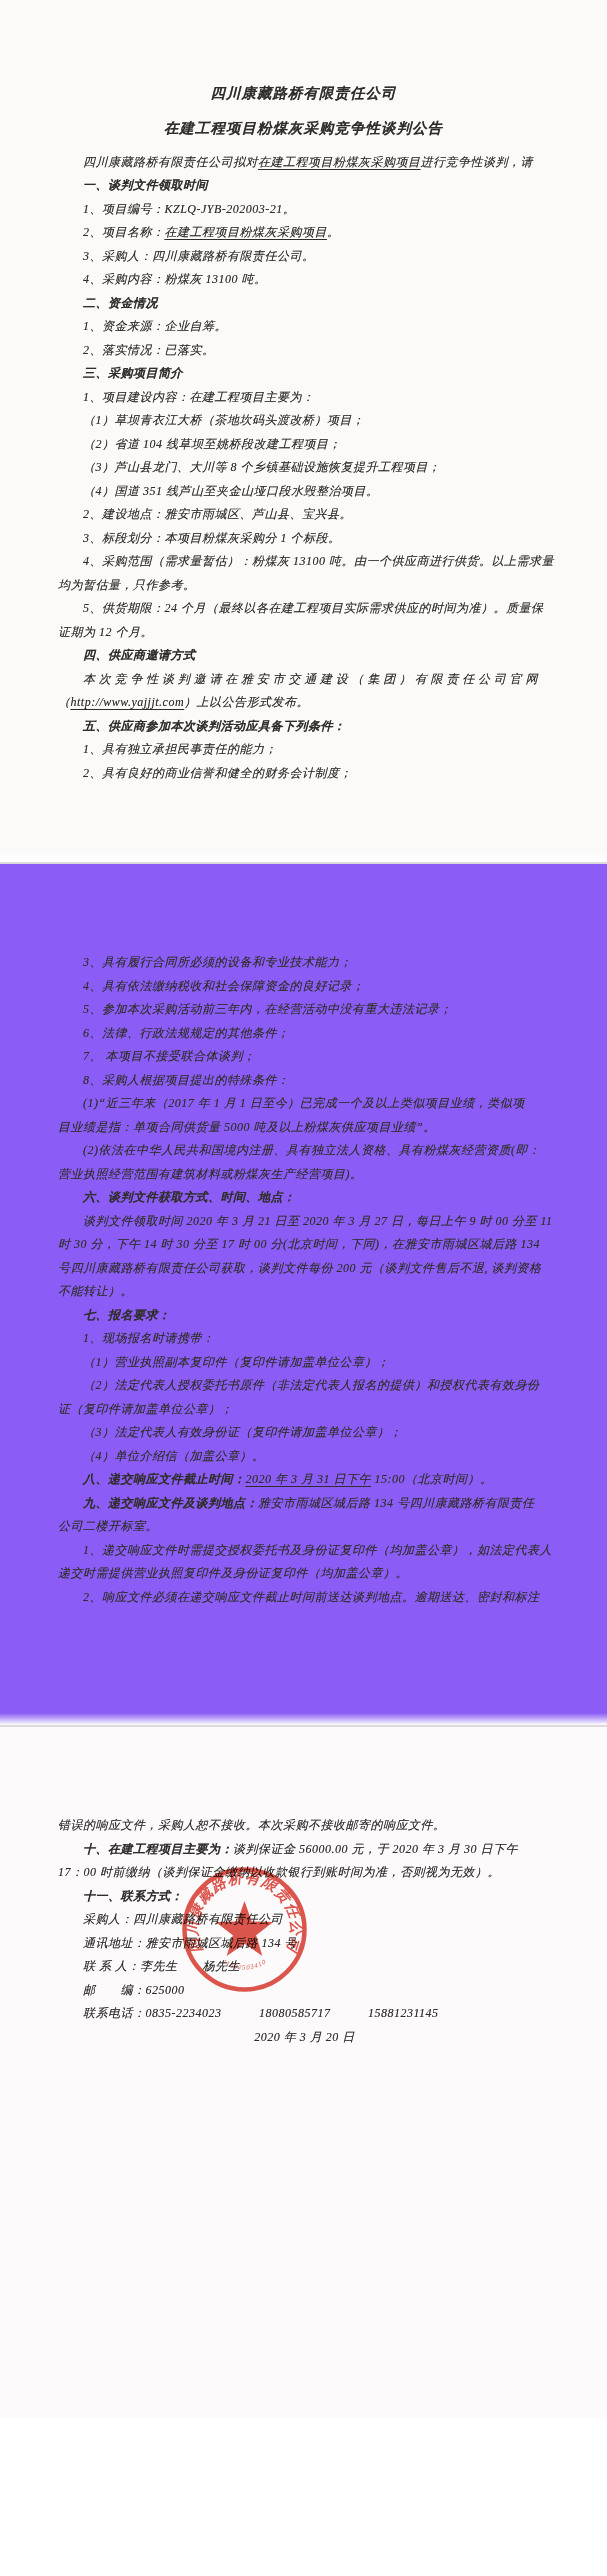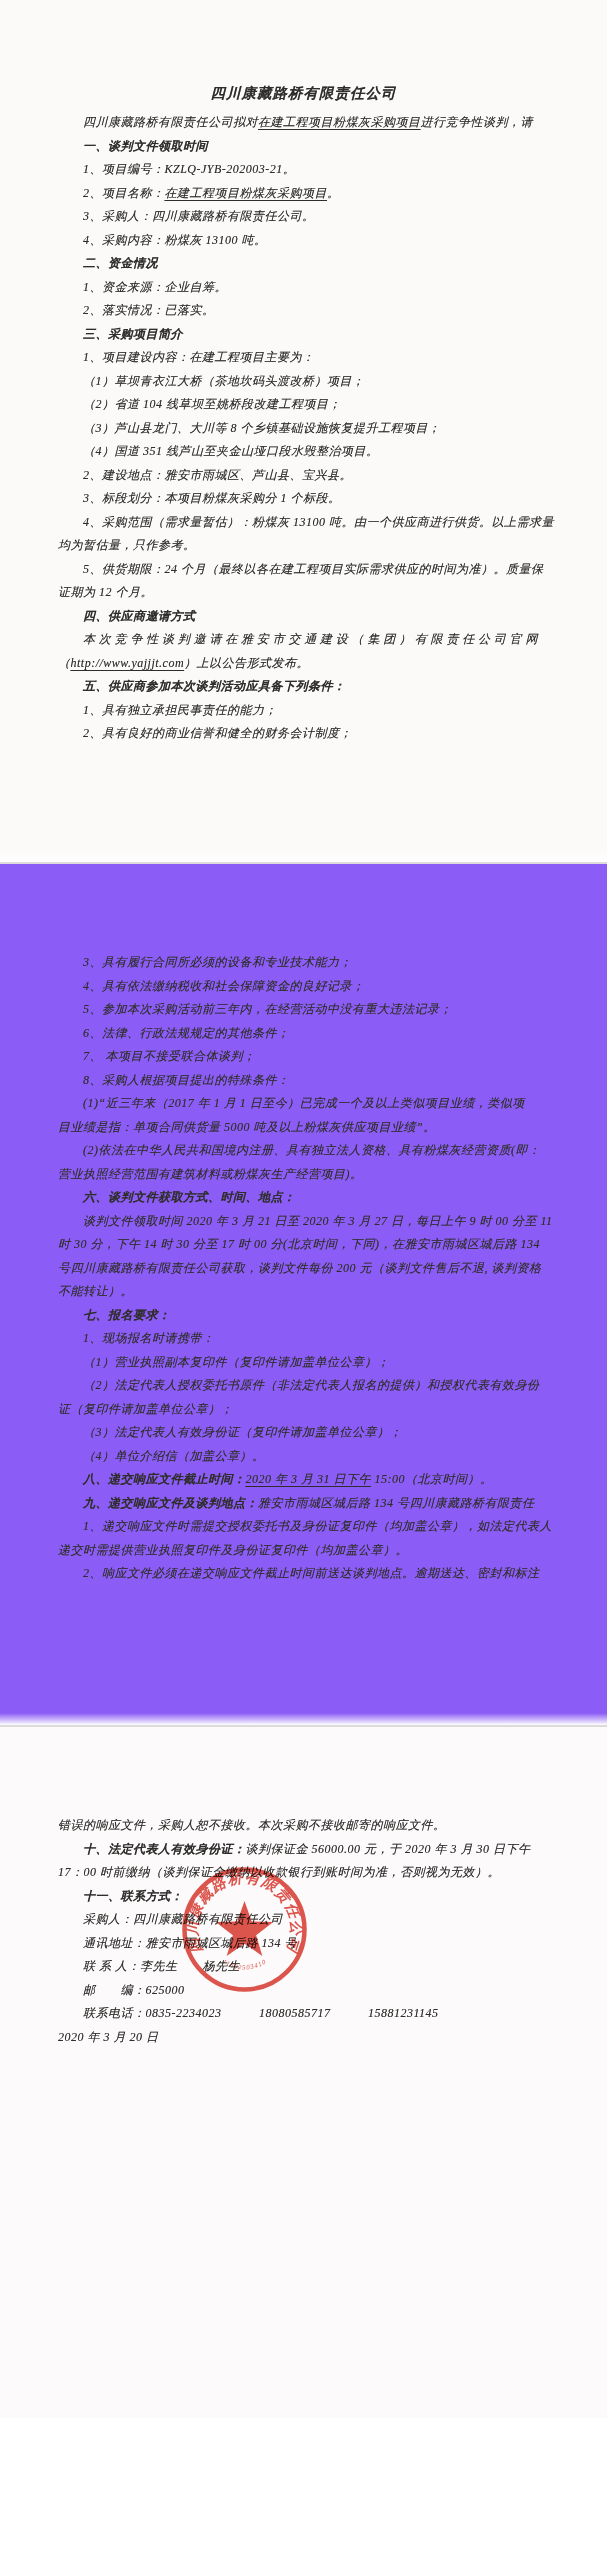--- a/index.html
+++ b/index.html
@@ -17,35 +17,36 @@
   .page1 .content{padding:76px 58px 0 58px;}
   .page2 .content{padding:89px 58px 0 58px;}
   .page3 .content{padding:89px 56px 0 58px;}
   .line{font-size:12px;line-height:23.5px;letter-spacing:0.5px;white-space:nowrap;
     text-shadow:0 0 0.5px rgba(70,65,60,0.55);}
   .line.title{text-align:center;font-size:14.4px;font-weight:bold;line-height:35px;letter-spacing:1.1px;}
   .line.title:last-of-type{margin-bottom:0;}
   .t2{margin-bottom:4.6px;}
   .ind{text-indent:25px;}
   .spread{letter-spacing:3.8px;}
-  .right{text-align:left;}
+  .right{text-align:center;}
   .gap{}
   .b{font-weight:bold;}
   .u{text-decoration:underline;text-underline-offset:3px;}
   .seal{position:absolute;left:180px;top:140px;width:129px;height:129px;
     opacity:0.85;mix-blend-mode:multiply;pointer-events:none;}
 </style>
 </head>
 <body>
 
 <div class="sheet">
 
   <div class="page page1">
     <div class="content">
         <div class="line title"><span class="b">四川康藏路桥有限责任公司</span></div>
+        <div class="line title t2"><span class="b">在建工程项目粉煤灰采购竞争性谈判公告</span></div>
         <div class="line ind"><span>四川康藏路桥有限责任公司拟对</span><span class="u">在建工程项目粉煤灰采购项目</span><span>进行竞争性谈判，请</span></div>
         <div class="line ind"><span class="b">一、谈判文件领取时间</span></div>
         <div class="line ind"><span>1、项目编号：KZLQ-JYB-202003-21。</span></div>
         <div class="line ind"><span>2、项目名称：</span><span class="u">在建工程项目粉煤灰采购项目</span><span>。</span></div>
         <div class="line ind"><span>3、采购人：四川康藏路桥有限责任公司。</span></div>
         <div class="line ind"><span>4、采购内容：粉煤灰 13100 吨。</span></div>
         <div class="line ind"><span class="b">二、资金情况</span></div>
         <div class="line ind"><span>1、资金来源：企业自筹。</span></div>
         <div class="line ind"><span>2、落实情况：已落实。</span></div>
         <div class="line ind"><span class="b">三、采购项目简介</span></div>
@@ -88,30 +89,31 @@
         <div class="line"><span>不能转让）。</span></div>
         <div class="line ind"><span class="b">七、报名要求：</span></div>
         <div class="line ind"><span>1、现场报名时请携带：</span></div>
         <div class="line ind"><span>（1）营业执照副本复印件（复印件请加盖单位公章）；</span></div>
         <div class="line ind"><span>（2）法定代表人授权委托书原件（非法定代表人报名的提供）和授权代表有效身份</span></div>
         <div class="line"><span>证（复印件请加盖单位公章）；</span></div>
         <div class="line ind"><span>（3）法定代表人有效身份证（复印件请加盖单位公章）；</span></div>
         <div class="line ind"><span>（4）单位介绍信（加盖公章）。</span></div>
         <div class="line ind"><span class="b">八、递交响应文件截止时间：</span><span class="u">2020 年 3 月 31 日下午</span><span> 15:00（北京时间）。</span></div>
         <div class="line ind"><span class="b">九、递交响应文件及谈判地点：</span><span>雅安市雨城区城后路 134 号四川康藏路桥有限责任</span></div>
+        <div class="line"><span>公司二楼开标室。</span></div>
         <div class="line ind"><span>1、递交响应文件时需提交授权委托书及身份证复印件（均加盖公章），如法定代表人</span></div>
         <div class="line"><span>递交时需提供营业执照复印件及身份证复印件（均加盖公章）。</span></div>
         <div class="line ind"><span>2、响应文件必须在递交响应文件截止时间前送达谈判地点。逾期送达、密封和标注</span></div>
       </div>
   </div>
 
   <div class="page page3">
     <div class="content">
         <div class="line"><span>错误的响应文件，采购人恕不接收。本次采购不接收邮寄的响应文件。</span></div>
-        <div class="line ind"><span class="b">十、法定代表人有效身份证：</span><span>谈判保证金 56000.00 元，于 2020 年 3 月 30 日下午</span></div>
+        <div class="line ind"><span class="b">十、在建工程项目主要为：</span><span>谈判保证金 56000.00 元，于 2020 年 3 月 30 日下午</span></div>
         <div class="line"><span>17：00 时前缴纳（谈判保证金缴纳以收款银行到账时间为准，否则视为无效）。</span></div>
         <div class="line ind gap"><span class="b">十一、联系方式：</span></div>
         <div class="line ind"><span>采购人：四川康藏路桥有限责任公司</span></div>
         <div class="line ind"><span>通讯地址：雅安市雨城区城后路 134 号</span></div>
         <div class="line ind"><span>联 系 人：李先生　　杨先生</span></div>
         <div class="line ind"><span>邮　　编：625000</span></div>
         <div class="line ind"><span>联系电话：0835-2234023　　　18080585717　　　15881231145</span></div>
         <div class="line right gap"><span>2020 年 3 月 20 日</span></div>
       </div>
 

